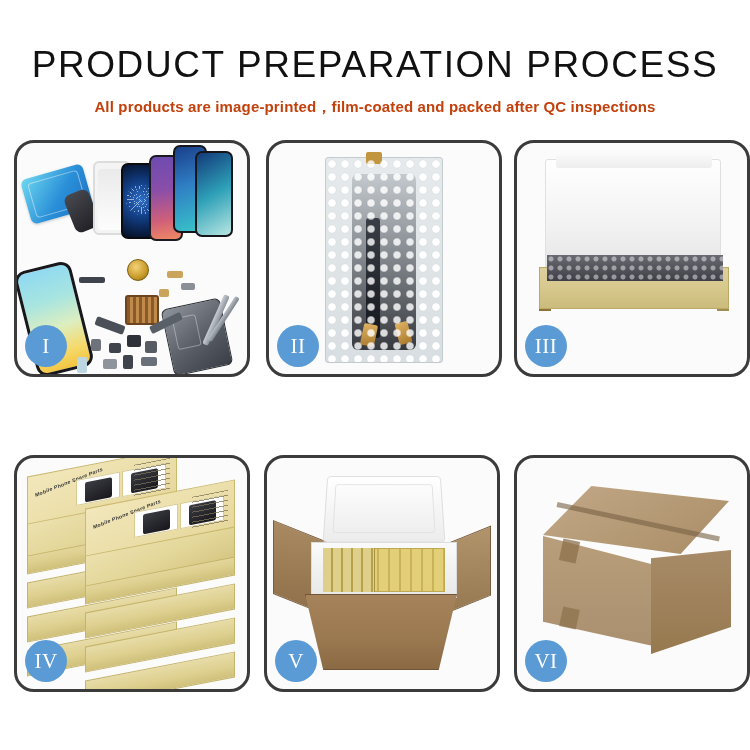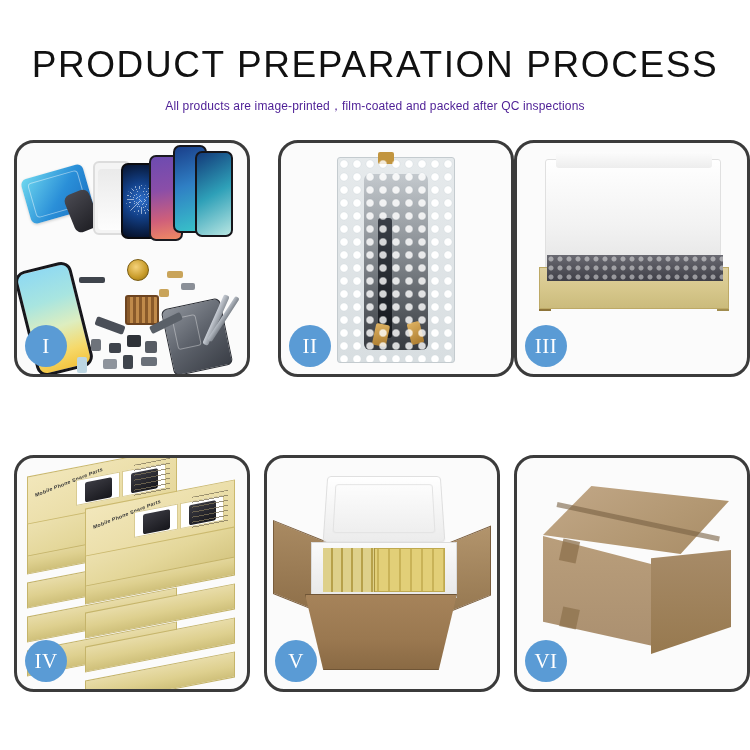--- a/index.html
+++ b/index.html
@@ -17,39 +17,39 @@
     margin-top: 44px;
     font-size: 37px;
     letter-spacing: 1.6px;
     font-weight: 400;
     color: #111111;
     font-family: Liberation Sans, sans-serif;
     white-space: nowrap;
   }
   .subtitle {
     margin-top: 12px;
-    font-size: 12px;
-    color: #4c1d95;
-    font-weight: 400;
+    font-size: 15px;
+    color: #c2410c;
+    font-weight: 700;
     letter-spacing: .15px;
     white-space: nowrap;
   }
 
   
   .grid { position: absolute; top: 140px; left: 14px; width: 736px; }
   .panel {
     position: absolute;
     width: 236px; height: 237px;
     border: 3px solid #3b3b3b;
     border-radius: 20px;
     background: #fbfbfb;
     overflow: hidden;
   }
   .p1 { left: 0;   top: 0; }
-  .p2 { left: 264px; top: 0; }
+  .p2 { left: 252px; top: 0; }
   .p3 { left: 500px; top: 0; }
   .p4 { left: 0;   top: 315px; }
   .p5 { left: 250px; top: 315px; }
   .p6 { left: 500px; top: 315px; }
 
   .stage { position: absolute; inset: 0; }
 
   
   .badge {
     position: absolute; left: 8px; bottom: 7px;

